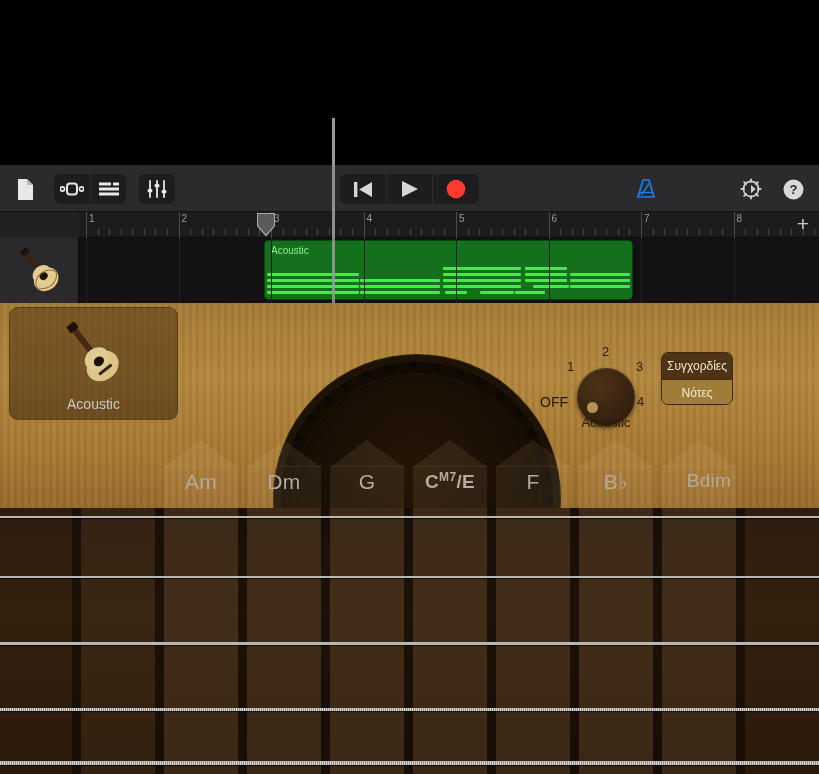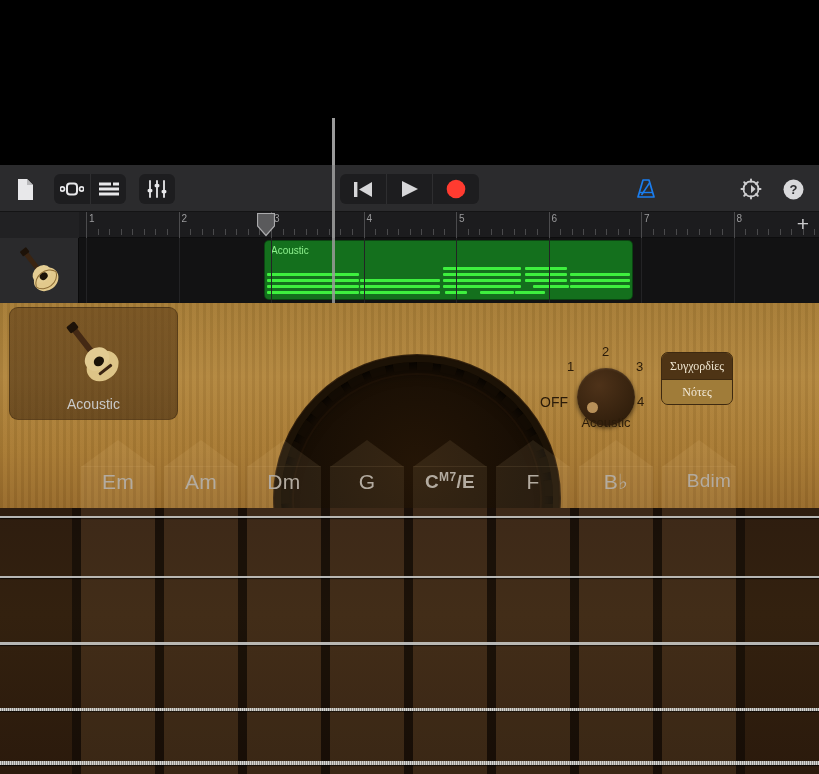--- a/index.html
+++ b/index.html
@@ -149,21 +149,20 @@
   .kl-2 { left: 62px; top: 1px; }
   .kl-3 { left: 96px; top: 16px; }
   .kl-4 { left: 97px; top: 51px; }
   .autoplay-lbl { position: absolute; left: 34px; top: 72px; font-size: 13px; color: #2a1b09; width: 64px; text-align: center; }
 
   
   .toggle {
     position: absolute; left: 661px; top: 49px; width: 72px; height: 53px;
     border-radius: 7px; border: 1px solid #3d2910; overflow: hidden;
     background: #8a6424;
-    font-family: Liberation Serif, serif;
   }
   .tg-item {
     height: 26px; display: flex; align-items: center; justify-content: center;
     font-size: 12px; color: #e7dcc4;
   }
   .tg-on { background: #4e3415; color: #f0e7d2; }
   .tg-off { background: #a07c39; color: #f2ead9; border-top: 1px solid #3d2910; }
 
   
   .strips { position: absolute; left: 0; top: 137px; width: 819px; height: 334px; }
@@ -536,26 +535,20 @@
         <div class="fret-gap" style="left: 736px;"></div>
         <div class="fret-gap" style="left: 72px;"></div>
         <div class="string" style="top: 8px; height: 2px;"></div>
         <div class="string" style="top: 68px; height: 2px;"></div>
         <div class="string" style="top: 134px; height: 3px;"></div>
         <div class="string wound" style="top: 200px; height: 3px;"></div>
         <div class="string wound" style="top: 253px; height: 4px;"></div>
       </div>
 
     <div class="strips" id="strips">
-        <div class="strip" style="left: 81px;">
-          <div class="strip-tent"></div>
-          <div class="strip-box"></div>
-          <div class="strip-col"></div>
-          <div class="strip-lbl">Em</div>
-        </div>
         <div class="strip" style="left: 164px;">
           <div class="strip-tent"></div>
           <div class="strip-box"></div>
           <div class="strip-col"></div>
           <div class="strip-lbl">Am</div>
         </div>
         <div class="strip" style="left: 247px;">
           <div class="strip-tent"></div>
           <div class="strip-box"></div>
           <div class="strip-col"></div>

